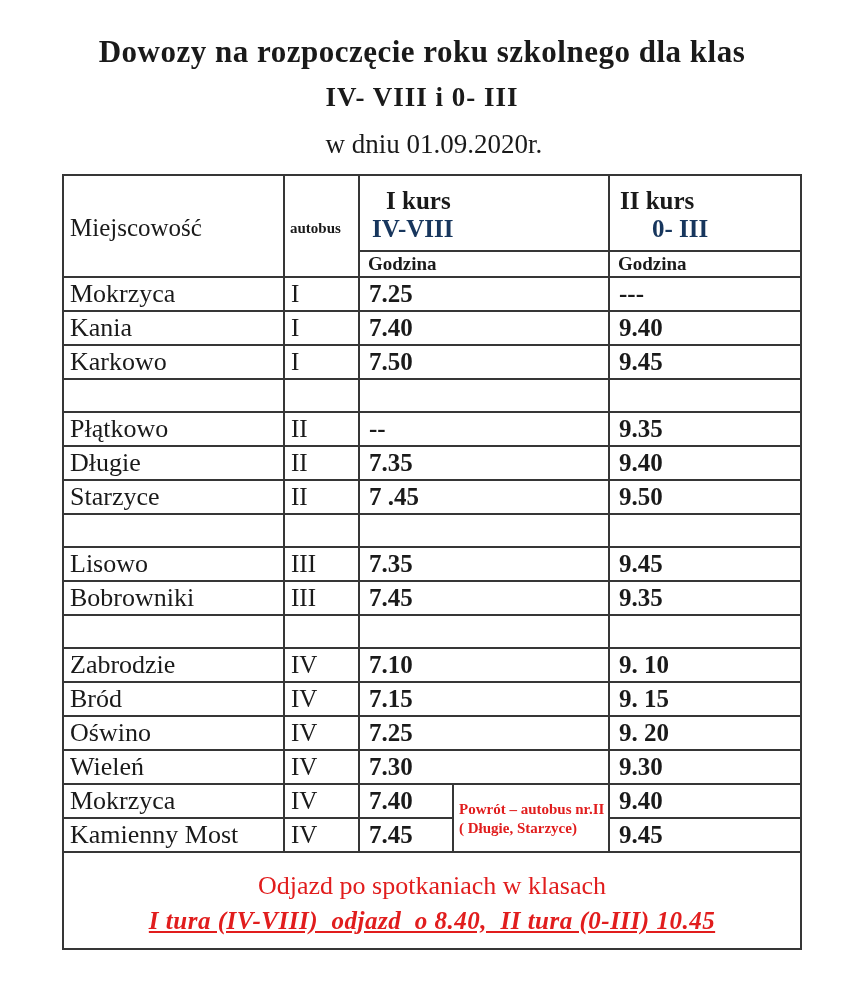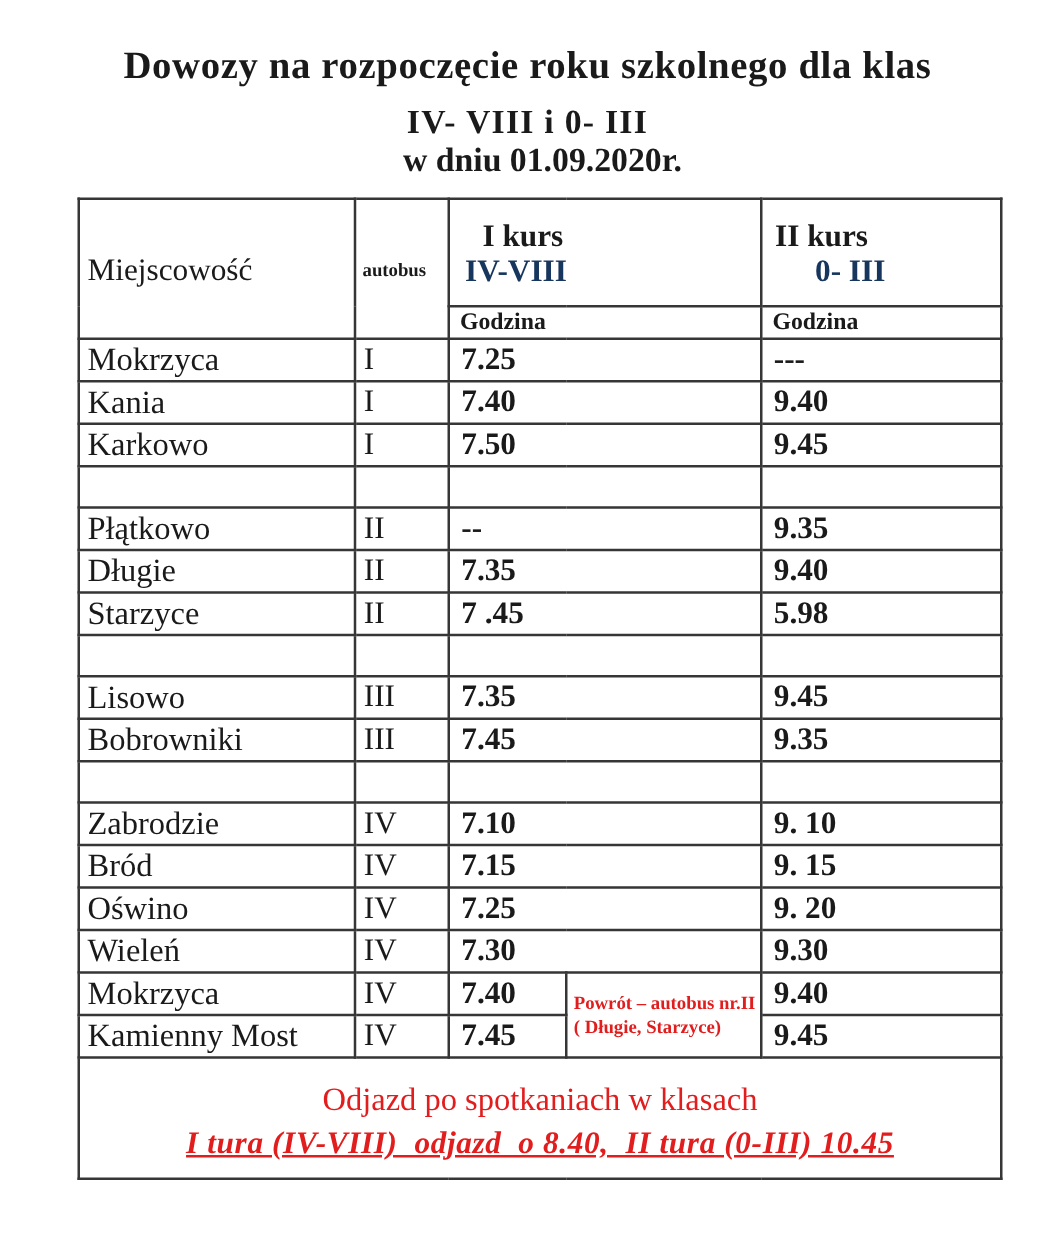--- a/index.html
+++ b/index.html
@@ -15,21 +15,21 @@
 
   
   .title-block { text-align: center; }
   .title-line1 {
     font-size: 31px; font-weight: bold; letter-spacing: 0.5px;
   }
   .title-line2 {
     font-size: 27px; font-weight: bold; margin-top: 12px; letter-spacing: 1px;
   }
   .title-line3 {
-    font-size: 27px; font-weight: bold;  padding-left: 24px;
+    font-size: 27px; font-weight: normal; margin-top: 16px; padding-left: 24px;
   }
 
   
   table.schedule {
     border-collapse: collapse;
     margin: 14px 0 0 62px;
     width: 738px;
     table-layout: fixed;
   }
   table.schedule th, table.schedule td {
@@ -44,21 +44,21 @@
   }
   th.h-bus {
     text-align: left; vertical-align: top;
     font-size: 15px; font-weight: bold;
     padding: 4px 0 0 5px;
   }
   th.h-kurs {
     text-align: left; vertical-align: top;
     font-size: 25px; font-weight: bold;
     padding: 3px 0 0 10px;
-    height: 86px;
+    height: 76px;
   }
   .kurs-top { display: block; margin-left: 16px; color: #1a1a1a; }
   .kurs-sub { display: block; font-weight: bold; }
   .kurs-sub.k1 { margin-left: 2px; }
   .kurs-sub.k2 { margin-left: 32px; }
   td.h-godzina {
     font-size: 19px; font-weight: bold;
     padding: 1px 0 1px 8px; height: 24px;
   }
   td.c-place {
@@ -169,21 +169,21 @@
     <tr>
       <td class="c-place">Długie</td>
       <td class="c-bus">II</td>
       <td class="c-time" colspan="2">7.35</td>
       <td class="c-time">9.40</td>
     </tr>
     <tr>
       <td class="c-place">Starzyce</td>
       <td class="c-bus">II</td>
       <td class="c-time" colspan="2">7 .45</td>
-      <td class="c-time">5.98</td>
+      <td class="c-time">9.50</td>
     </tr>
     <tr class="empty-row">
       <td class="c-place"></td>
       <td class="c-bus"></td>
       <td class="c-time" colspan="2"></td>
       <td class="c-time"></td>
     </tr>
 
     <tr>
       <td class="c-place">Lisowo</td>

